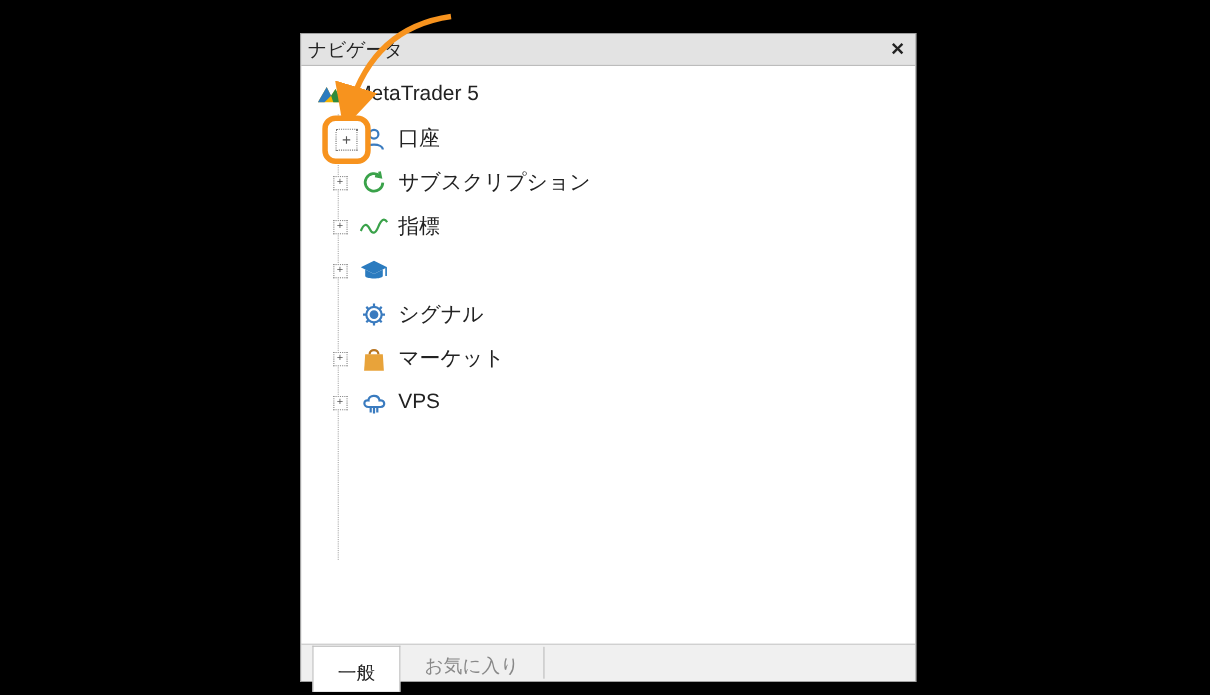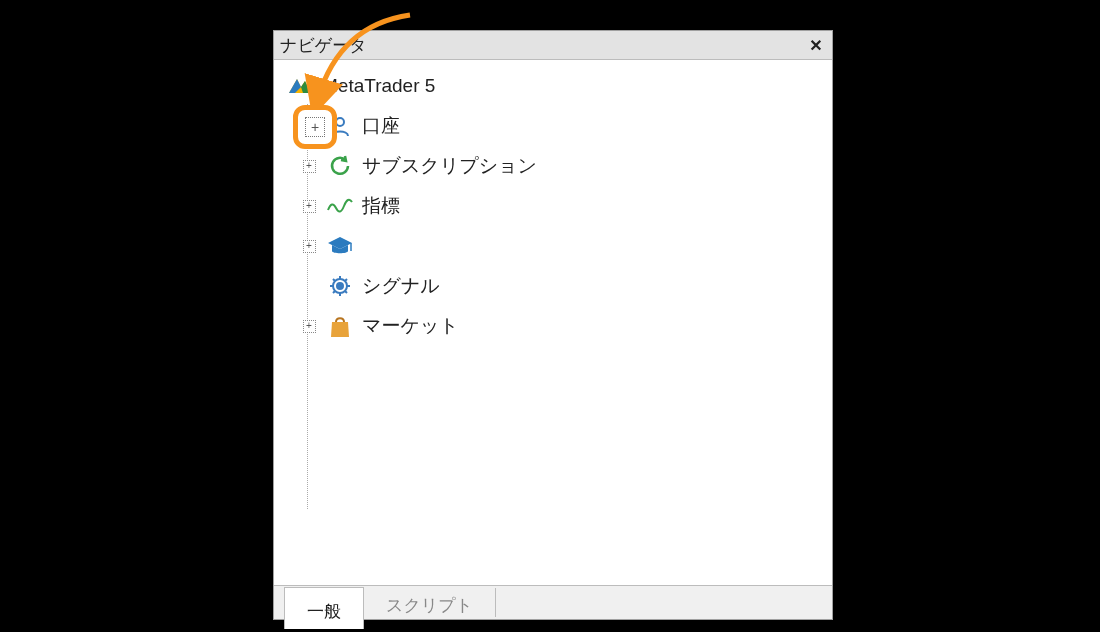--- a/index.html
+++ b/index.html
@@ -288,27 +288,41 @@
           <span class="icon">
             <svg width="22" height="24" viewBox="0 0 22 24">
               <path d="M3 8 L19 8 L20 23 L2 23 Z" fill="#e8a33a"></path>
               <path d="M7 8 C7 3 15 3 15 8" fill="none" stroke="#b87520" stroke-width="2"></path>
             </svg>
           </span>
           <span class="lbl">マーケット</span>
         </div>
 
 
+        <div class="node child-row">
+          <span class="expander-slot">
+              <span class="expander"></span>
+            </span>
+          <span class="icon">
+            <svg width="26" height="22" viewBox="0 0 26 22" fill="none" stroke="#3a7bbf" stroke-width="2">
+              <path d="M8 15 C3 15 3 8 8 9 C8 4 17 3 18 9 C23 8 24 15 19 15 Z"></path>
+              <line x1="10" y1="15" x2="10" y2="20"></line>
+              <line x1="13" y1="15" x2="13" y2="21"></line>
+              <line x1="16" y1="15" x2="16" y2="20"></line>
+            </svg>
+          </span>
+          <span class="lbl">VPS</span>
+        </div>
 
       </div>
     </div>
 
     <div class="tabs">
       <div class="tab active">
         <span>一般</span>
       </div>
       <div class="tab">
-        <span>スクリプト</span>
+        <span>お気に入り</span>
       </div>
     </div>
   </div>
 
 </div>
 
 </body></html>

